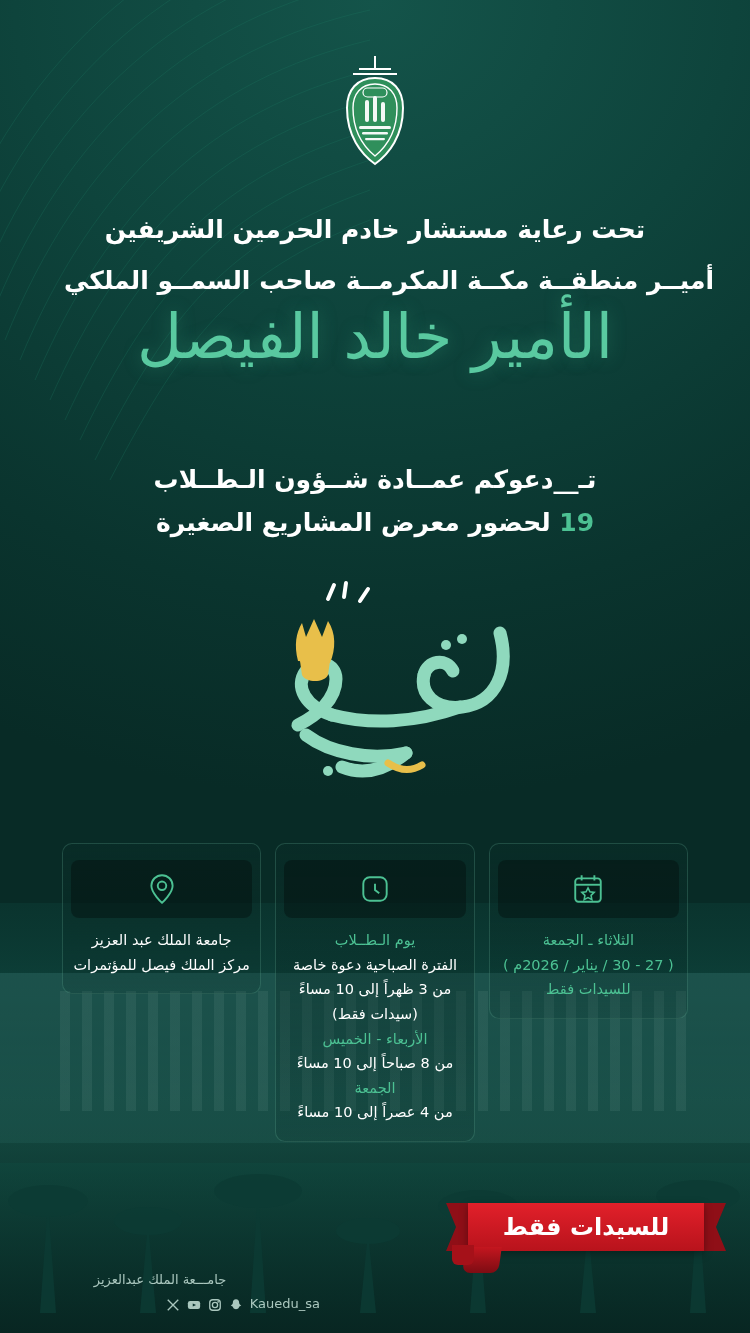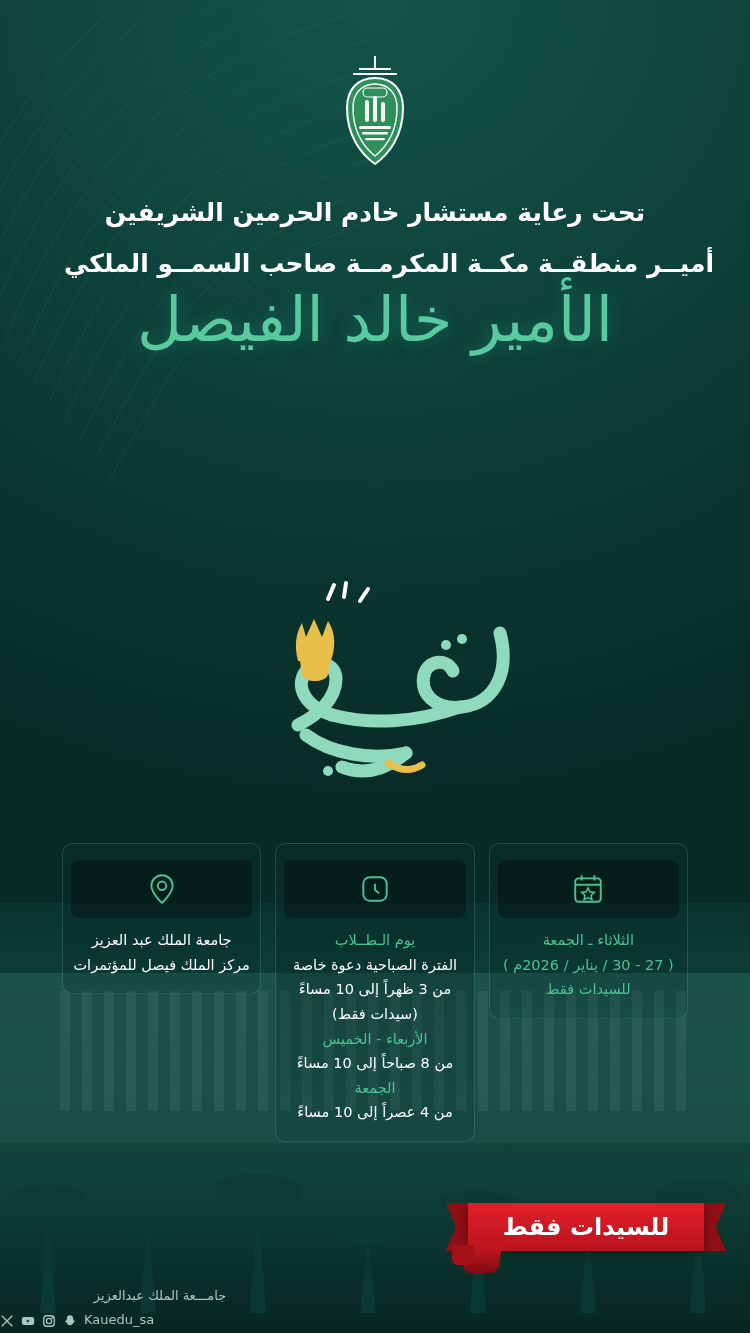--- a/index.html
+++ b/index.html
@@ -51,21 +51,21 @@
   .palms path, .palms ellipse{fill:#0c3b34;}
 
   
   .content{position:relative;z-index:3;width:750px;height:1333px;}
 
   
   .logo-wrap{position:absolute;top:52px;left:0;right:0;display:flex;justify-content:center;}
   .logo{width:92px;height:120px;}
 
   
-  .head-block{position:absolute;top:198px;left:0;right:0;text-align:center;color:#ffffff;}
+  .head-block{position:absolute;top:215px;left:0;right:0;text-align:center;color:#ffffff;}
   .line1{font-size:25px;font-weight:bold;letter-spacing:.2px;}
   .line2{font-size:25px;font-weight:bold;margin-top:22px;letter-spacing:2px;padding-left:28px;}
 
   .prince{
     margin-top:0;
     font-size:62px;
     font-weight:normal;
     color:#59c9a0;
     font-family:"DejaVu Serif","Liberation Serif",serif;
     letter-spacing:-2px;
@@ -100,24 +100,24 @@
   .card .iconbar{
     height:58px;margin:8px 8px 10px 8px;border-radius:8px;
     background:rgba(0,0,0,.30);
     display:flex;align-items:center;justify-content:center;
   }
   .card .iconbar svg{width:34px;height:34px;}
   .card .body{padding:0 10px;color:#e9f5f0;font-size:14.5px;line-height:1.7;}
   .card .body .g{color:#4cc193;}
   .card .body .w{color:#ffffff;}
   .foot-left{
-    position:absolute;left:0;right:430px;bottom:0;text-align:center;
+    position:absolute;left:0;right:430px;bottom:16px;text-align:center;
     color:#bcd8cf;font-size:13px;line-height:1.9;opacity:.9;
   }
-  .foot-left .handle{display:flex;gap:7px;justify-content:flex-start;align-items:center;direction:ltr;}
+  .foot-left .handle{display:flex;gap:7px;justify-content:flex-end;align-items:center;direction:ltr;}
   .foot-left .handle svg{width:14px;height:14px;fill:#bcd8cf;}
 
   
   .ribbon{
     position:absolute;right:24px;bottom:60px;width:280px;height:78px;
   }
   .ribbon .band{
     position:absolute;left:22px;right:22px;top:8px;height:48px;
     background:linear-gradient(to bottom,#e2202a,#b8131c);
     display:flex;align-items:center;justify-content:center;
@@ -208,20 +208,27 @@
         <rect x="34" y="36" width="24" height="9" rx="4.5" fill="none" stroke="#ffffff" stroke-width="1.2"></rect>
       </svg>
     </div>
 
     <div class="head-block">
       <div class="line1">تحت رعاية مستشار خادم الحرمين الشريفين</div>
       <div class="line2">أميــر منطقــة مكــة المكرمــة صاحب السمــو الملكي</div>
       <div class="prince">الأمير خالد الفيصل</div>
     </div>
 
+    <div class="invite">
+      <div class="l1">تـ__دعوكم عمــادة شــؤون الـطــلاب</div>
+      <div class="l2">
+        <span class="num">19</span>
+        <span>لحضور معرض المشاريع الصغيرة</span>
+      </div>
+    </div>
 
     <div class="mark">
       <svg viewBox="0 0 330 230">
         <g fill="none" stroke="#8fd9bd" stroke-width="13" stroke-linecap="round" stroke-linejoin="round">
           <path d="M290 58 C300 96 286 128 252 132 C224 135 210 118 214 100"></path>
           <path d="M214 100 C217 86 236 82 243 96"></path>
           <path d="M250 132 C205 148 160 150 122 140"></path>
           <path d="M122 140 C96 132 84 112 96 96 C106 83 126 88 126 104 C126 124 108 140 88 150"></path>
           <path d="M96 160 C120 178 160 186 196 178"></path>
           <path d="M196 178 C174 196 152 200 132 192"></path>

